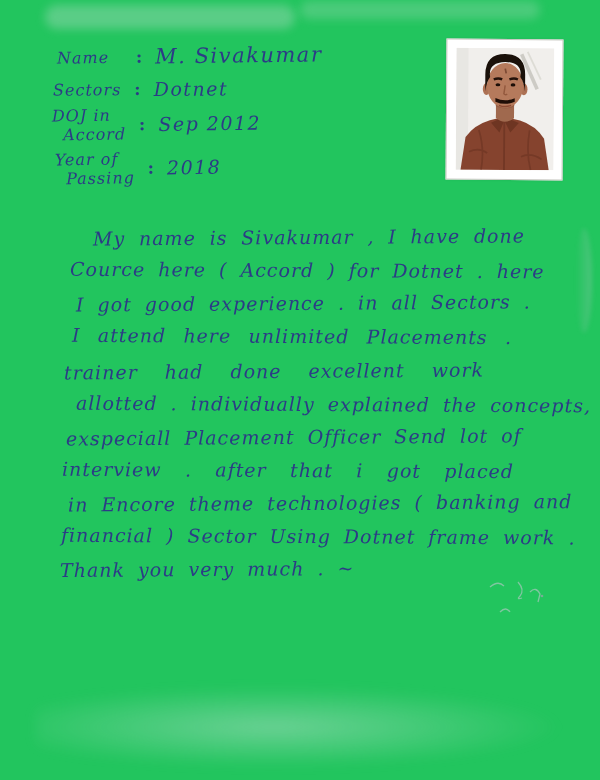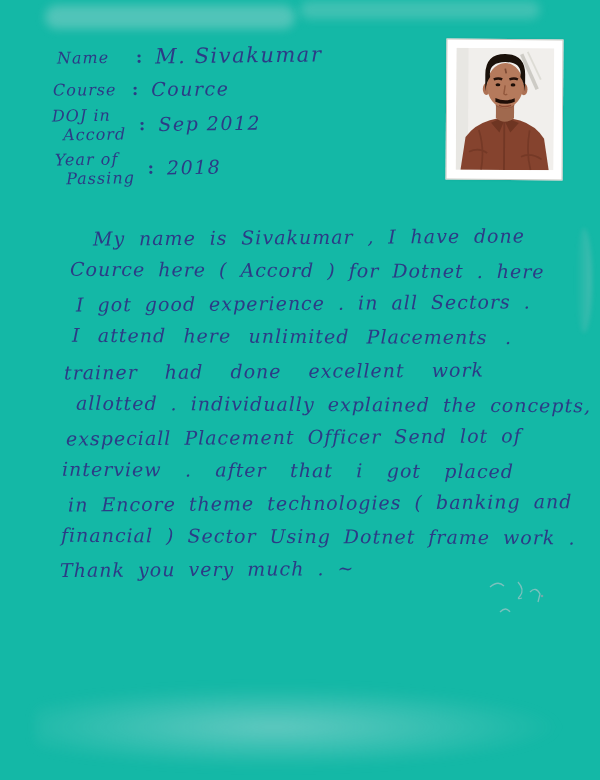--- a/index.html
+++ b/index.html
@@ -1,19 +1,19 @@
 <!DOCTYPE html>
 <html><head>
 <meta charset="utf-8">
 <style>
   html,body{margin:0;padding:0;background:#e8e8e8;}
   .paper{
     position:relative;
     width:600px;height:780px;
-    background:#14b8a6;
+    background:#22c55e;
     overflow:hidden;
     font-family:"DejaVu Serif", serif;
   }
   
   .artifact{position:absolute;pointer-events:none;}
   .art-top1{left:45px;top:5px;width:250px;height:24px;background:rgba(221,226,229,.30);border-radius:12px;filter:blur(5px);}
   .art-top2{left:300px;top:1px;width:240px;height:18px;background:rgba(221,226,229,.22);border-radius:10px;filter:blur(5px);}
   .art-right{left:576px;top:228px;width:16px;height:105px;background:linear-gradient(to left, rgba(188,197,204,.28), rgba(188,197,204,0));border-radius:50%;filter:blur(2px);}
   .art-bottom{left:35px;top:686px;width:530px;height:82px;background:radial-gradient(ellipse at 45% 50%, rgba(222,229,235,.38), rgba(222,229,235,0) 70%);filter:blur(6px);}
   
@@ -81,25 +81,25 @@
     <span class="lblstack">
       <span class="lbl">Name</span>
       <span class="lbl lbl2"></span>
     </span>
     <span class="colon">:</span>
     <span class="val">M. Sivakumar</span>
   </div>
 
   <div class="field f2">
     <span class="lblstack">
-      <span class="lbl">Course</span>
+      <span class="lbl">Sectors</span>
       <span class="lbl lbl2"></span>
     </span>
     <span class="colon">:</span>
-    <span class="val">Cource</span>
+    <span class="val">Dotnet</span>
   </div>
 
   <div class="field f3">
     <span class="lblstack">
       <span class="lbl">DOJ in</span>
       <span class="lbl lbl2">Accord</span>
     </span>
     <span class="colon">:</span>
     <span class="val">Sep 2012</span>
   </div>

